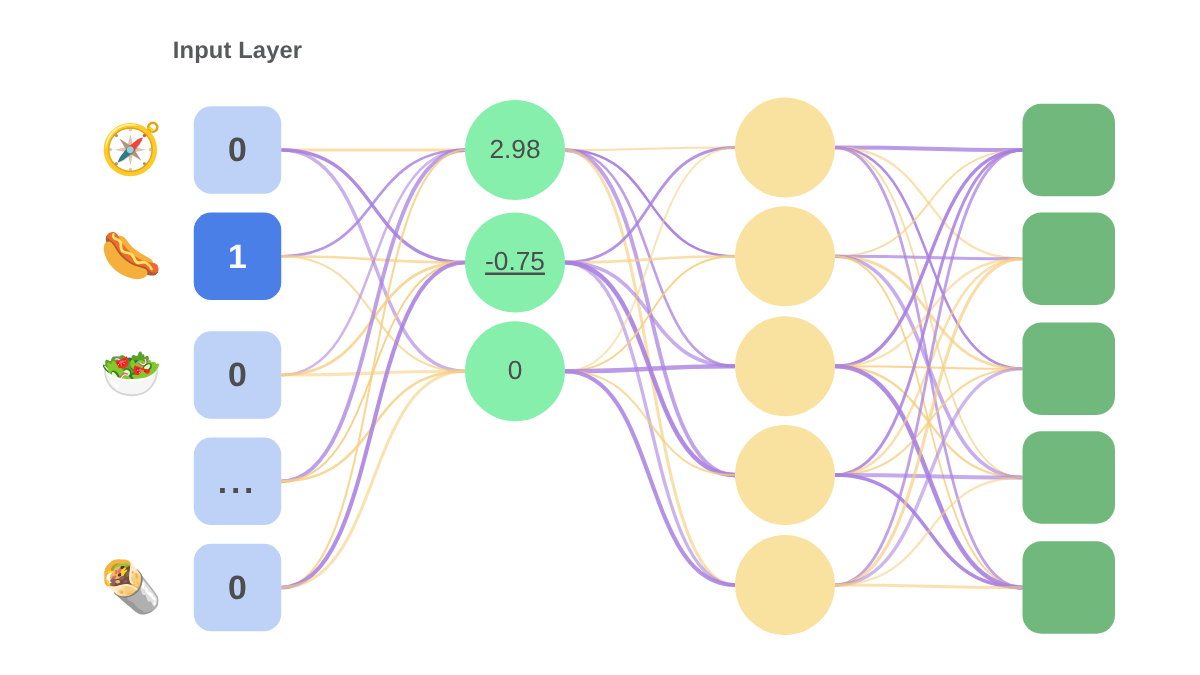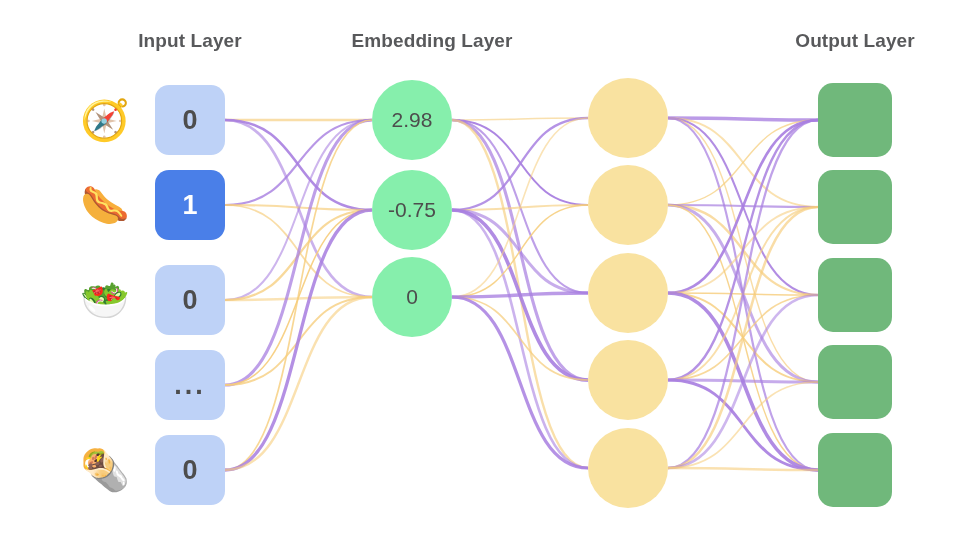--- a/index.html
+++ b/index.html
@@ -63,22 +63,20 @@
     border-radius: 15px;
     background: #70b87b;
   }
 </style>
 </head>
 <body>
 
 <div id="stage">
 
   <div class="layer-title" id="title-input">Input Layer</div>
-  <div class="layer-title" id="title-embed">Embedding Layer</div>
-  <div class="layer-title" id="title-output">Output Layer</div>
 
   <svg id="edges" viewBox="0 0 960 540">
       <path d="M 225 120 C 305.85 120, 291.15 120, 372 120" stroke="#f6cd7c" stroke-width="2.2876253609022243" fill="none" opacity="0.6660398006979562"></path>
       <path d="M 225 120 C 305.85 120, 291.15 210, 372 210" stroke="#a87fe0" stroke-width="2.607938194557996" fill="none" opacity="0.9000339032849456"></path>
       <path d="M 225 120 C 305.85 120, 291.15 297, 372 297" stroke="#a87fe0" stroke-width="2.719445610381405" fill="none" opacity="0.6086305141721995"></path>
       <path d="M 225 205 C 305.85 205, 291.15 120, 372 120" stroke="#a87fe0" stroke-width="2.100901413010853" fill="none" opacity="0.811919319751635"></path>
       <path d="M 225 205 C 305.85 205, 291.15 210, 372 210" stroke="#f6cd7c" stroke-width="2.0416285994656516" fill="none" opacity="0.6862141132989034"></path>
       <path d="M 225 205 C 305.85 205, 291.15 297, 372 297" stroke="#f6cd7c" stroke-width="1.7296609403237984" fill="none" opacity="0.66965088849871"></path>
       <path d="M 225 300 C 305.85 300, 291.15 120, 372 120" stroke="#a87fe0" stroke-width="2.0286966323986166" fill="none" opacity="0.5793243989484964"></path>
       <path d="M 225 300 C 305.85 300, 291.15 210, 372 210" stroke="#f6cd7c" stroke-width="2.229215824990168" fill="none" opacity="0.7652683259059062"></path>
@@ -135,21 +133,21 @@
       <div class="node emoji" style="left: 77px; top: 92px;">🧭</div>
       <div class="node input-box" style="left: 155px; top: 85px;">0</div>
       <div class="node emoji" style="left: 77px; top: 177px;">🌭</div>
       <div class="node input-box active" style="left: 155px; top: 170px;">1</div>
       <div class="node emoji" style="left: 77px; top: 272px;">🥗</div>
       <div class="node input-box" style="left: 155px; top: 265px;">0</div>
       <div class="node input-box dots" style="left: 155px; top: 350px;">...</div>
       <div class="node emoji" style="left: 77px; top: 442px;">🌯</div>
       <div class="node input-box" style="left: 155px; top: 435px;">0</div>
       <div class="node embed-circle" style="left: 372px; top: 80px;">2.98</div>
-      <div class="node embed-circle" style="left: 372px; top: 170px;">-0.75</div>
+      <div class="node embed-circle" style="left: 372px; top: 170px; text-decoration: underline;">-0.75</div>
       <div class="node embed-circle" style="left: 372px; top: 257px;">0</div>
       <div class="node hidden-circle" style="left: 588px; top: 78px;"></div>
       <div class="node hidden-circle" style="left: 588px; top: 165px;"></div>
       <div class="node hidden-circle" style="left: 588px; top: 253px;"></div>
       <div class="node hidden-circle" style="left: 588px; top: 340px;"></div>
       <div class="node hidden-circle" style="left: 588px; top: 428px;"></div>
       <div class="node output-box" style="left: 818px; top: 83px;"></div>
       <div class="node output-box" style="left: 818px; top: 170px;"></div>
       <div class="node output-box" style="left: 818px; top: 258px;"></div>
       <div class="node output-box" style="left: 818px; top: 345px;"></div>

